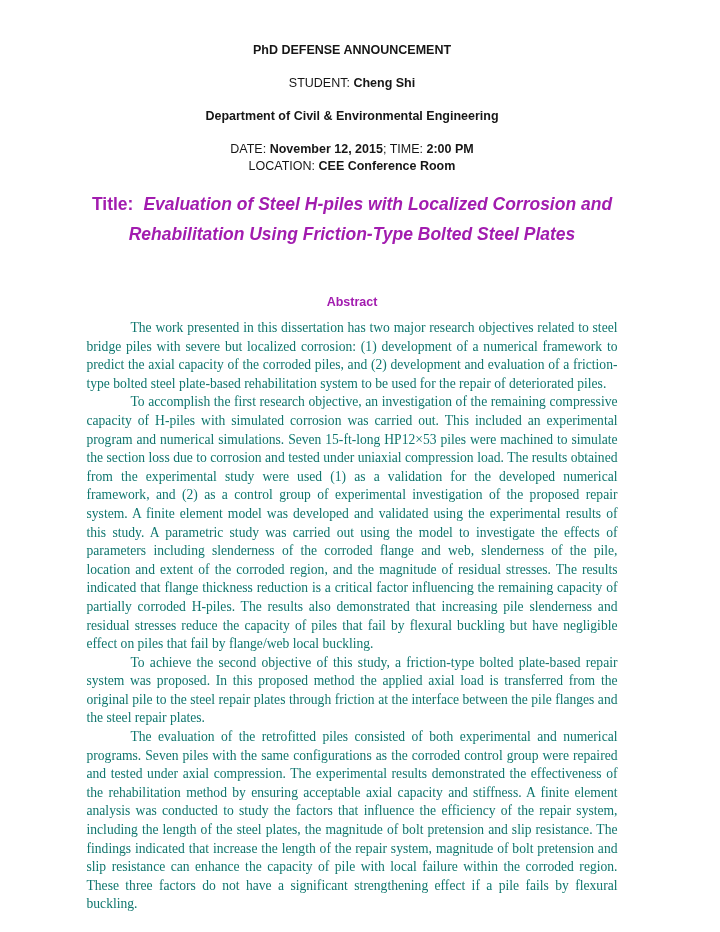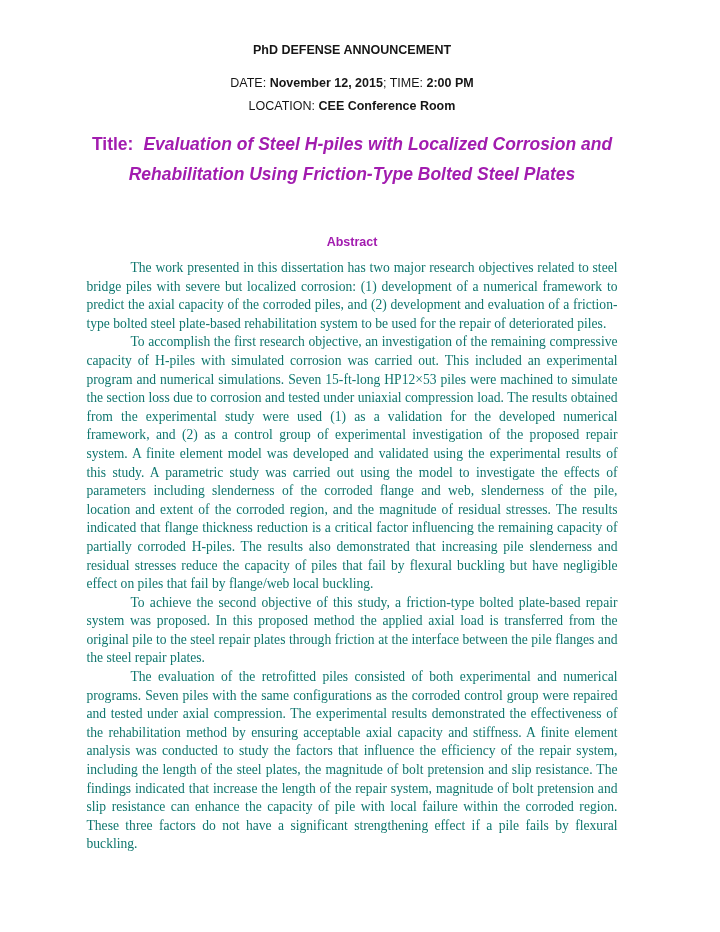--- a/index.html
+++ b/index.html
@@ -23,21 +23,21 @@
     text-align: center;
     font-family: "Liberation Sans", sans-serif;
     font-size: 12.5px;
     line-height: 17px;
     color: #161616;
   }
   .header p {
     margin: 0 0 16px 0;
   }
   .header p.tight {
-    margin: 6px;
+    margin: 0;
   }
   .bold { font-weight: bold; }
   
   .doc-title {
     font-family: "Liberation Sans", sans-serif;
     font-size: 17.5px;
     font-weight: bold;
     line-height: 30px;
     text-align: center;
     margin: 14px auto 0 auto;
@@ -73,21 +73,23 @@
   }
 </style>
 </head>
 <body>
 
 <div class="page">
 
   <div class="header">
     <p class="bold">PhD DEFENSE ANNOUNCEMENT</p>
 
+    <p><span>STUDENT: </span><span class="bold">Cheng Shi</span></p>
 
+    <p class="bold">Department of Civil &amp; Environmental Engineering</p>
 
 
     <p class="tight"><span>DATE: </span><span class="bold">November 12, 2015</span><span>; TIME: </span><span class="bold">2:00 PM</span></p>
 
     <p class="tight"><span>LOCATION: </span><span class="bold">CEE Conference Room</span></p>
   </div>
 
   <p class="doc-title"><span class="title-label">Title:</span><span class="title-text">Evaluation of Steel H-piles with Localized Corrosion and Rehabilitation Using Friction-Type Bolted Steel Plates</span></p>
 
   <p class="abstract-heading">Abstract</p>

